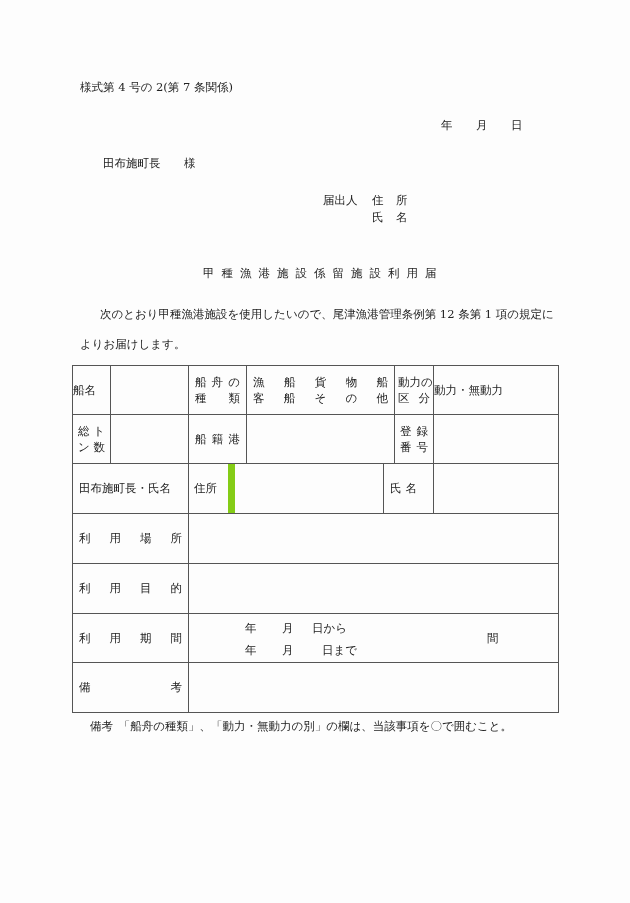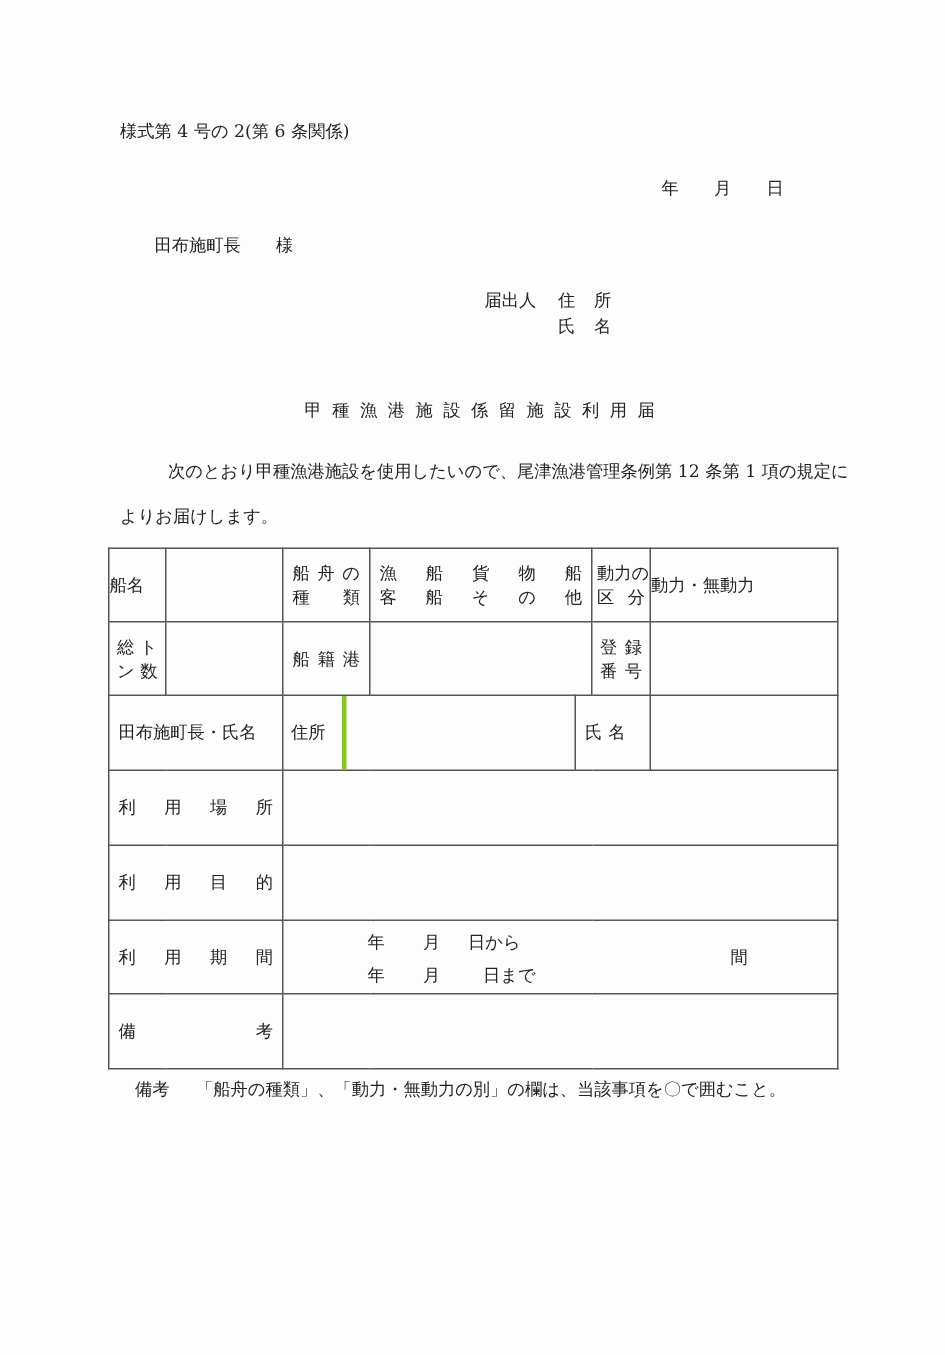--- a/index.html
+++ b/index.html
@@ -19,21 +19,21 @@
     .cell-inner { padding: 0 6px; }
     .dist { display: flex; justify-content: space-between; }
     .twoline { line-height: 16px; }
     .center { text-align: left; }
     .period { position: relative; height: 48px; }
     .period span { position: absolute; }
   </style>
 </head>
 <body>
 
-<div class="abs" style="left:80px; top:80px;">様式第 4 号の 2(第 6 条関係)</div>
+<div class="abs" style="left:80px; top:80px;">様式第 4 号の 2(第 7 条関係)</div>
 
 <div>
   <span class="abs" style="left:441px; top:118px;">年</span>
   <span class="abs" style="left:476px; top:118px;">月</span>
   <span class="abs" style="left:511px; top:118px;">日</span>
 </div>
 
 <div>
   <span class="abs" style="left:103px; top:156px;text-align:center;">田布施町長</span>
   <span class="abs" style="left:184px; top:156px;">様</span>
@@ -56,21 +56,21 @@
     <span>設</span>
     <span>係</span>
     <span>留</span>
     <span>施</span>
     <span>設</span>
     <span>利</span>
     <span>用</span>
     <span>届</span>
 </div>
 
-<div class="abs" style="left:112px; top:307px;">次のとおり甲種漁港施設を使用したいので、尾津漁港管理条例第 12 条第 1 項の規定に</div>
+<div class="abs" style="left:100px; top:307px;">次のとおり甲種漁港施設を使用したいので、尾津漁港管理条例第 12 条第 1 項の規定に</div>
 <div class="abs" style="left:80px; top:337px;">よりお届けします。</div>
 
 <table class="form">
   <colgroup>
     <col style="width:38px">
       <col style="width:78px">
       <col style="width:58px">
       <col style="width:137px">
       <col style="width:11px">
       <col style="width:39px">
@@ -166,21 +166,21 @@
     </td>
     <td></td>
   </tr>
 
   <tr style="height:50px">
     <td colspan="2">
       <div class="cell-inner">田布施町長・氏名</div>
     </td>
     <td colspan="2" style="padding:0;">
       <div style="display:flex; height:49px; align-items:stretch;">
-        <div style="width:34px; border-right:3px solid #84cc16; display:flex; align-items:center; padding-left:5px;">住所</div>
+        <div style="width:34px; border-right:7px solid #84cc16; display:flex; align-items:center; padding-left:5px;">住所</div>
         <div style="flex:1;"></div>
       </div>
     </td>
     <td colspan="2">
       <div style="padding-left:6px; display:flex; gap:4px;">
             <span>氏</span>
             <span>名</span>
           </div>
     </td>
     <td></td>
@@ -239,14 +239,14 @@
             <span>考</span>
           </div>
     </td>
     <td colspan="5"></td>
   </tr>
 </tbody>
   </table>
 
 <div class="abs" style="left:90px; top:719px;">
   <span>備考</span>
-  <span style="margin-left:14px;">「船舟の種類」、「動力・無動力の別」の欄は、当該事項を〇で囲むこと。</span>
+  <span style="margin-left:2px;">「船舟の種類」、「動力・無動力の別」の欄は、当該事項を〇で囲むこと。</span>
 </div>
 
 </body></html>

